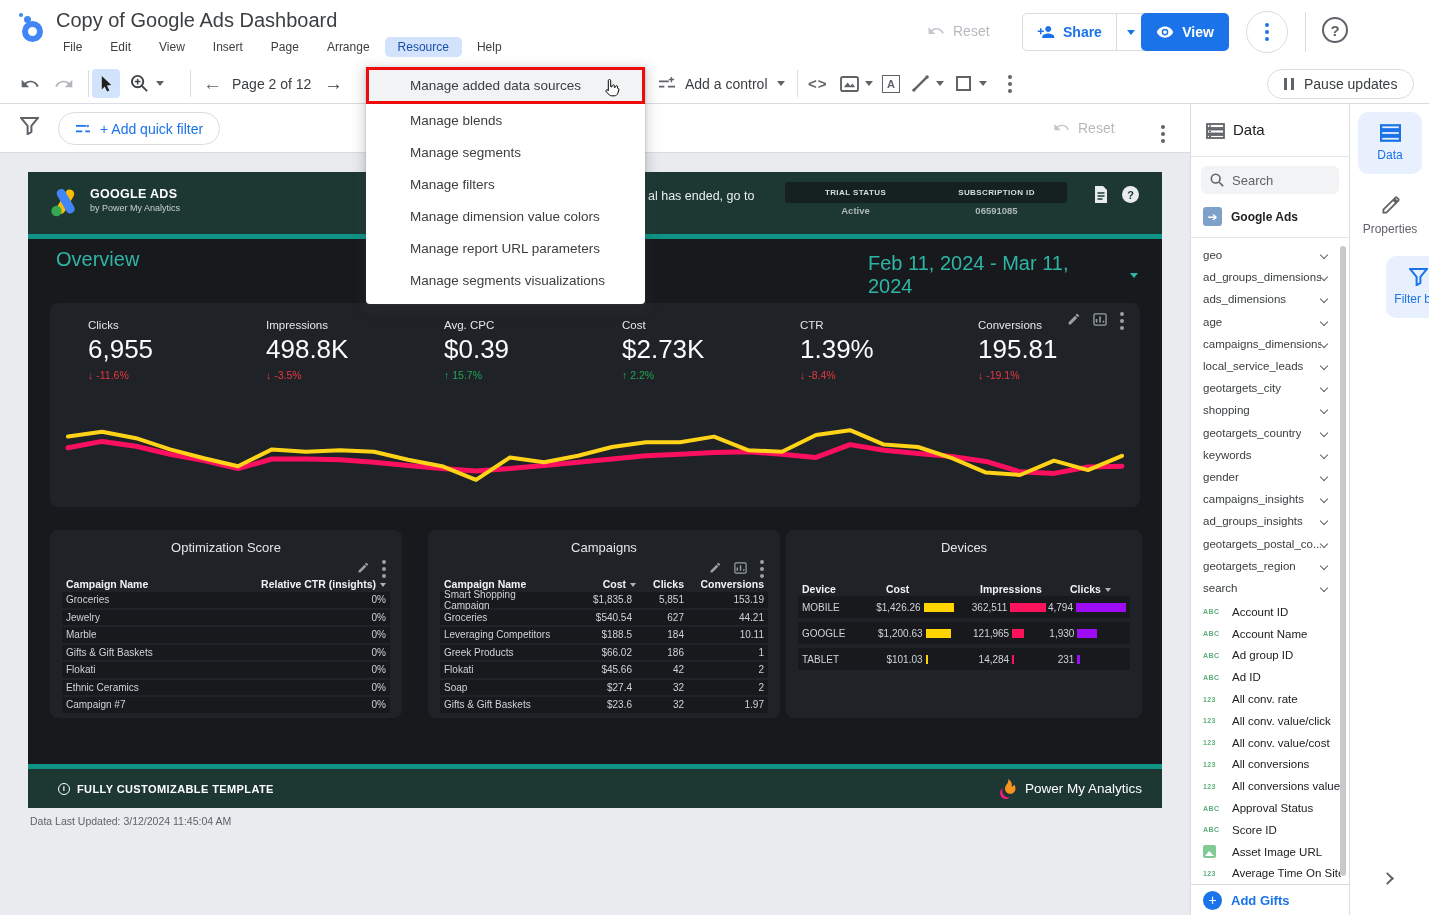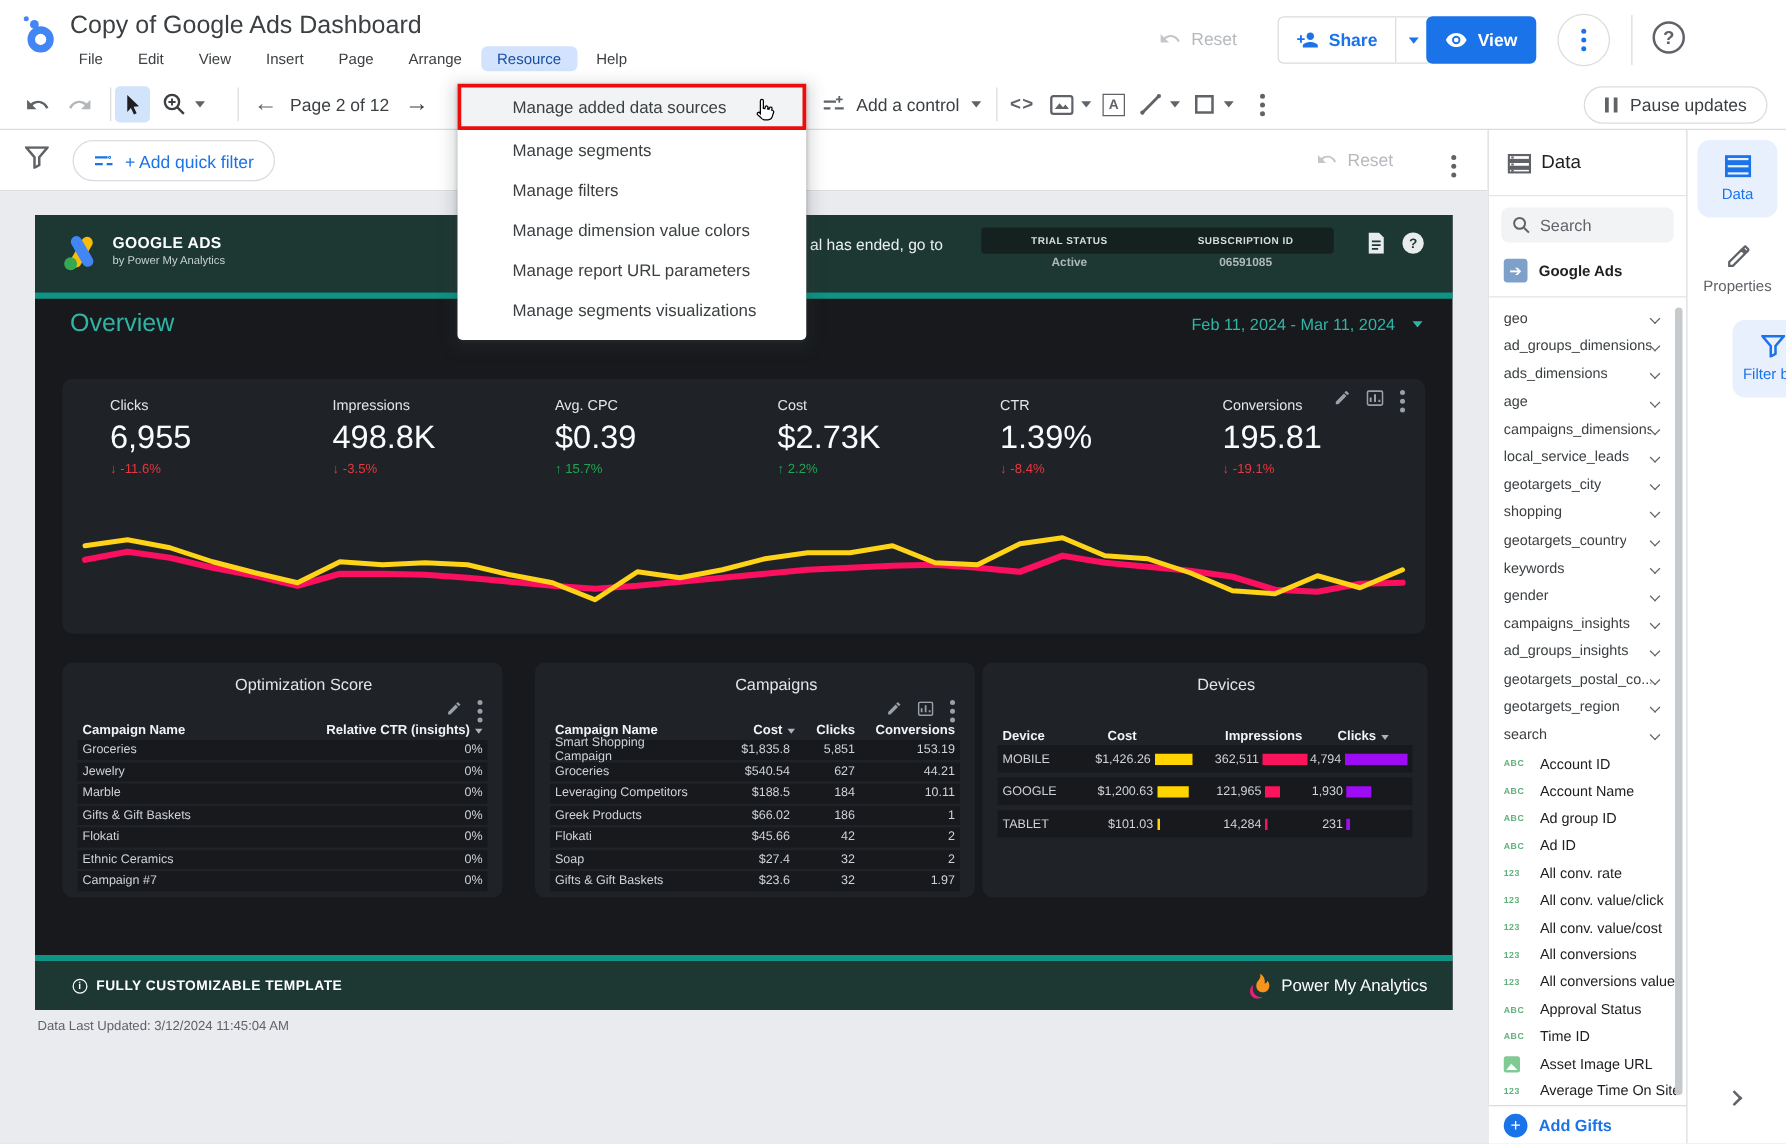--- a/index.html
+++ b/index.html
@@ -55,40 +55,40 @@
   .brand-sub{font-size:9px;color:#c6d2cf;margin-top:2px;}
   #dash-notice{left:620px;top:17px;font-size:12.5px;color:#e9efee;}
   #status-strip{left:757px;top:10px;width:282px;height:21px;background:#15211e;border-radius:3px;display:flex;}
   .status-lbl{flex:1;text-align:center;font-size:8px;font-weight:bold;color:#d7dedc;letter-spacing:.4px;line-height:21px;}
   #status-vals{left:757px;top:33px;width:282px;display:flex;}
   .status-val{flex:1;text-align:center;font-size:9.5px;font-weight:bold;color:#aeb9b6;}
   #dash-doc-icon{left:1066px;top:14px;}
   #dash-help-icon{left:1094px;top:14px;width:17px;height:17px;border-radius:50%;background:#e8ecec;color:#1d3833;font-size:11px;font-weight:bold;display:flex;align-items:center;justify-content:center;}
   #teal-line{left:0;top:62px;width:1134px;height:5px;background:#0e9384;}
   #dash-title{left:28px;top:76px;font-size:20px;color:#2fb5a5;}
-  #date-range{left:840px;top:80px;width:270px;display:flex;align-items:center;justify-content:flex-end;gap:14px;font-size:13px;color:#2fb5a5;}
+  #date-range{left:840px;top:80px;width:270px;display:flex;align-items:center;justify-content:flex-end;gap:14px;font-size:20px;color:#2fb5a5;}
 
   .panel{position:absolute;background:#1f2227;border-radius:8px;}
   #kpi-panel{left:22px;top:131px;width:1090px;height:204px;}
   .panel-icons{position:absolute;display:flex;gap:13px;align-items:center;color:#9aa0a6;}
   #kpi-icons{right:16px;top:9px;}
   #kpi-row{position:absolute;left:38px;top:16px;display:flex;}
   .kpi{width:178px;}
   .kpi-label{font-size:11.5px;color:#e3e6e9;}
   .kpi-value{font-size:26px;color:#fafbfc;margin-top:3px;}
   .kpi-delta{font-size:10.5px;margin-top:4px;display:flex;gap:3px;align-items:center;}
   .kpi-delta.down{color:#e5383f;}
   .kpi-delta.up{color:#23a455;}
   #trend-wrap{position:absolute;left:12px;top:106px;width:1066px;height:92px;}
 
   .dtable{top:358px;height:188px;}
   #t-opt{left:22px;width:352px;}
   #t-camp{left:400px;width:352px;}
   #t-dev{left:758px;width:356px;}
-  .t-title{position:absolute;left:17px;top:10px;width:100%;text-align:center;font-size:13px;color:#e3e6e9;}
+  .t-title{position:absolute;left:0;top:10px;width:100%;text-align:center;font-size:13px;color:#e3e6e9;}
   .t-head{position:absolute;left:12px;right:12px;display:flex;font-size:10.5px;font-weight:bold;color:#f1f3f4;}
   .t-rows{position:absolute;left:12px;right:12px;display:flex;flex-direction:column;gap:2px;}
   .t-row{background:#17191d;display:flex;align-items:center;font-size:10px;color:#cfd3d8;height:15.5px;padding:0 4px;}
   .t-head{padding:0 4px;}
   .rt{text-align:right;}
   .hd-caret{display:inline-block;width:0;height:0;border-left:3.5px solid transparent;border-right:3.5px solid transparent;border-top:4px solid #aeb3b9;margin-left:4px;}
   .bar-box{display:inline-block;height:9px;margin-left:3px;}
   .bar{height:9px;}
   .dev-row{height:22px;}
 
@@ -740,21 +740,21 @@
         <div class="field-row">
           <span class="ftype">123</span>
           <span class="lbl">All conversions value</span>
         </div>
         <div class="field-row">
           <span class="ftype">ABC</span>
           <span class="lbl">Approval Status</span>
         </div>
         <div class="field-row">
           <span class="ftype">ABC</span>
-          <span class="lbl">Time ID</span>
+          <span class="lbl">Score ID</span>
         </div>
         <div class="field-row">
           <span class="fimg"></span>
           <span class="lbl">Asset Image URL</span>
         </div>
         <div class="field-row">
           <span class="ftype">123</span>
           <span class="lbl">Average Time On Site</span>
         </div>
       </div>
@@ -793,20 +793,23 @@
   </aside>
 
   <div class="abs" id="resource-menu">
       <div class="rm-item hl">
         <span>Manage added data sources</span>
         <svg class="rm-hand" width="20" height="22" viewBox="0 0 20 22">
           <path d="M7.5 1.5c.7 0 1.2.5 1.2 1.2v6l1.2.2.3-1.3c.2-.6.8-1 1.4-.8.6.2.9.8.8 1.4l-.3 1 1.1.2.3-1c.2-.6.8-.9 1.4-.7.6.2.9.8.7 1.4l-.3 1 .9.3c.6.2.9.8.7 1.4l-1.2 3.7c-.5 1.4-1.8 2.3-3.2 2.3H9.7c-1.2 0-2.3-.6-2.9-1.6L4 13.7c-.4-.6-.2-1.3.4-1.7.5-.3 1.2-.1 1.6.4l.3.4V2.7c0-.7.5-1.2 1.2-1.2z" fill="#fff" stroke="#000" stroke-width="1"></path>
         </svg>
       </div>
       <div class="rm-item">
+        <span>Manage blends</span>
+      </div>
+      <div class="rm-item">
         <span>Manage segments</span>
       </div>
       <div class="rm-item">
         <span>Manage filters</span>
       </div>
       <div class="rm-item">
         <span>Manage dimension value colors</span>
       </div>
       <div class="rm-item">
         <span>Manage report URL parameters</span>

